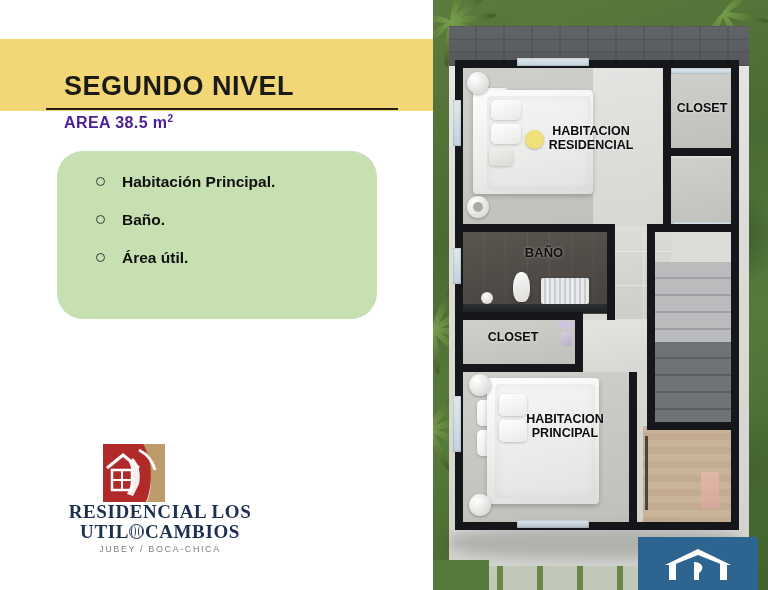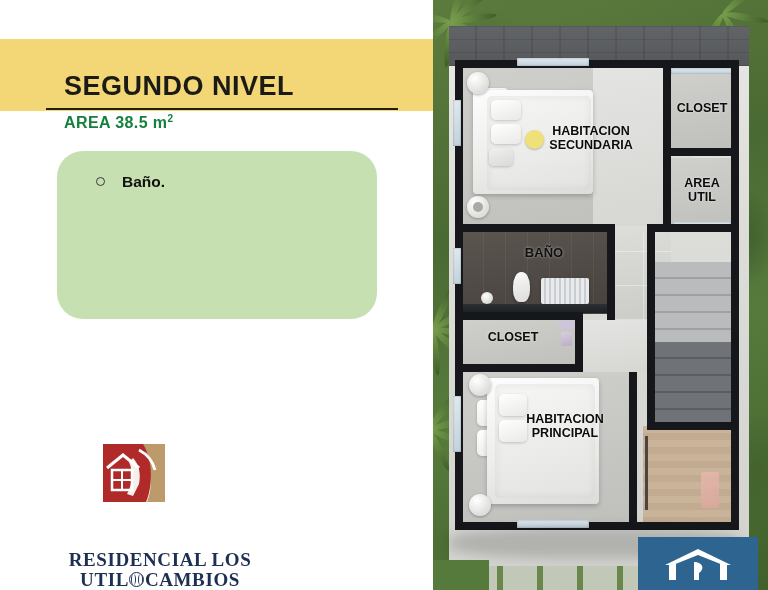--- a/index.html
+++ b/index.html
@@ -23,21 +23,21 @@
     position:absolute;left:64px;top:32px;
     font-size:27px;font-weight:bold;letter-spacing:.5px;
     color:#1b1b16;
     font-family:"Liberation Sans", sans-serif;
   }
   .banner-rule{
     position:absolute;left:46px;top:69px;width:352px;height:2px;background:#231f10;
   }
   .banner-area{
     position:absolute;left:64px;top:74px;
-    font-size:16px;font-weight:bold;letter-spacing:.4px;color:#15803d;
+    font-size:16px;font-weight:bold;letter-spacing:.4px;color:#4c1d95;
   }
   .banner-area sup{font-size:10px;vertical-align:super;}
 
   .features{
     position:absolute;left:57px;top:139px;width:320px;height:168px;
     background:#c7e0b1;border-radius:26px;
   }
   .feature-list{
     position:absolute;left:37px;top:22px;right:10px;
     list-style:none;margin:0;padding:0;
@@ -55,21 +55,20 @@
   }
 
   
   .logo-block{position:absolute;left:55px;top:432px;width:210px;height:110px;}
   .logo-mark{position:absolute;left:48px;top:0;width:62px;height:58px;}
   .logo-name{
     position:absolute;left:0;top:58px;width:210px;text-align:center;
     font-family:"Liberation Serif", serif;
     font-size:19px;font-weight:bold;color:#1d2f52;letter-spacing:.6px;
     line-height:1.06;
-    margin-top:48px;
   }
   .logo-name .ln2{display:block;}
   .logo-sub{
     position:absolute;left:0;top:100px;width:210px;text-align:center;
     font-size:9px;letter-spacing:1.6px;color:#7e7f84;font-weight:normal;
   }
   .ball{
     display:inline-block;width:13px;height:13px;border-radius:50%;
     border:1.6px solid #1d2f52;background:#fff;position:relative;
     vertical-align:-1px;margin:0 .5px;
@@ -223,21 +222,29 @@
     <div class="banner">
       <div class="banner-title">SEGUNDO NIVEL</div>
       <div class="banner-rule"></div>
       <div class="banner-area"><span>AREA 38.5 m</span><sup>2</sup></div>
     </div>
 
     <div class="features">
       <ul class="feature-list">
         <li class="feature-item">
           <span class="bullet"></span>
+          <span>Habitación Principal.</span>
+        </li>
+        <li class="feature-item">
+          <span class="bullet"></span>
           <span>Baño.</span>
+        </li>
+        <li class="feature-item">
+          <span class="bullet"></span>
+          <span>Área útil.</span>
         </li>
       </ul>
     </div>
 
     <div class="logo-block">
       <div class="logo-mark">
         <svg width="62" height="58" viewBox="0 0 62 58" xmlns="http://www.w3.org/2000/svg">
           <path d="M31 0 H62 V58 H44 C50 44 50 20 38 8 Z" fill="#bd9a6a"></path>
           <path d="M0 0 H40 C50 16 50 42 43 58 H0 Z" fill="#b02a2a"></path>
           <path d="M6 22 L20 10 L34 22 V50 H6 Z" fill="#ffffff" opacity="0.0"></path>
@@ -246,20 +253,21 @@
           <line x1="19" y1="26" x2="19" y2="46" stroke="#ffffff" stroke-width="2"></line>
           <line x1="9" y1="36" x2="29" y2="36" stroke="#ffffff" stroke-width="2"></line>
           <path d="M36 6 C44 10 50 18 52 26" fill="none" stroke="#ffffff" stroke-width="3"></path>
           <path d="M30 14 C36 20 38 30 36 40 L30 52 L24 50 C30 40 30 26 26 18 Z" fill="#ffffff" opacity=".92"></path>
         </svg>
       </div>
       <div class="logo-name">
         <span>RESIDENCIAL LOS</span>
         <span class="ln2"><span>UTIL</span><span class="ball"></span><span>CAMBIOS</span></span>
       </div>
+      <div class="logo-sub">JUBEY / BOCA-CHICA</div>
     </div>
 
   </div>
 
   <div class="photo">
     <div class="grass"></div>
 
     <div class="palm" style="left:-6px;top:-4px;width:70px;height:56px;">
       <div class="frond" style="left:24px;top:22px;transform:rotate(-72deg);"></div>
       <div class="frond" style="left:24px;top:22px;transform:rotate(-38deg);"></div>
@@ -307,33 +315,29 @@
       <div class="pillow" style="left:24px;top:42px;width:30px;height:20px;"></div>
       <div class="pillow" style="left:22px;top:66px;width:24px;height:18px;background:linear-gradient(160deg,#f0f0ee,#dad9d6);"></div>
     </div>
     <div class="nstand" style="left:34px;top:72px;width:22px;height:22px;"></div>
     <div class="nstand" style="left:34px;top:196px;width:22px;height:22px;"></div>
     <div style="position:absolute;left:40px;top:202px;width:10px;height:10px;border-radius:50%;background:#a9a9a6;"></div>
     <div style="position:absolute;left:92px;top:130px;width:19px;height:19px;border-radius:50%;background:#efe07a;box-shadow:0 1px 2px rgba(0,0,0,.25);"></div>
 
     <div class="rlabel" style="left:98px;top:124px;width:120px;font-size:12.5px;">
       <span>HABITACION</span><br>
-      <span>SECUNDARIA</span>
+      <span>RESIDENCIAL</span>
     </div>
 
     <div class="room floor-mid" style="left:238px;top:72px;width:62px;height:76px;"></div>
     <div class="win" style="left:238px;top:68px;width:62px;height:6px;"></div>
     <div class="rlabel" style="left:232px;top:101px;width:74px;font-size:12.5px;">CLOSET</div>
 
     <div class="room floor-mid" style="left:238px;top:158px;width:62px;height:72px;"></div>
     <div class="win" style="left:240px;top:222px;width:58px;height:7px;"></div>
-    <div class="rlabel" style="left:234px;top:176px;width:70px;font-size:12.5px;">
-      <span>AREA</span><br>
-      <span>UTIL</span>
-    </div>
 
     <div class="room floor-dark" style="left:28px;top:232px;width:148px;height:82px;"></div>
     <div style="position:absolute;left:28px;top:232px;width:148px;height:82px;background:repeating-linear-gradient(90deg,rgba(255,255,255,.05) 0,rgba(255,255,255,.05) 1px,transparent 1px,transparent 22px);"></div>
     <div class="toilet" style="left:80px;top:272px;"></div>
     <div class="shower" style="left:108px;top:278px;width:48px;height:26px;"></div>
     <div class="sinkc" style="left:48px;top:292px;width:12px;height:12px;"></div>
     <div style="position:absolute;left:28px;top:304px;width:148px;height:9px;background:linear-gradient(180deg,#2c2f33,#1d2023);"></div>
     <div class="rlabel" style="left:76px;top:246px;width:70px;font-size:13px;color:#111;text-shadow:0 0 3px rgba(255,255,255,.5);">BAÑO</div>
 
     <div class="room floor-mid" style="left:28px;top:320px;width:120px;height:46px;"></div>

